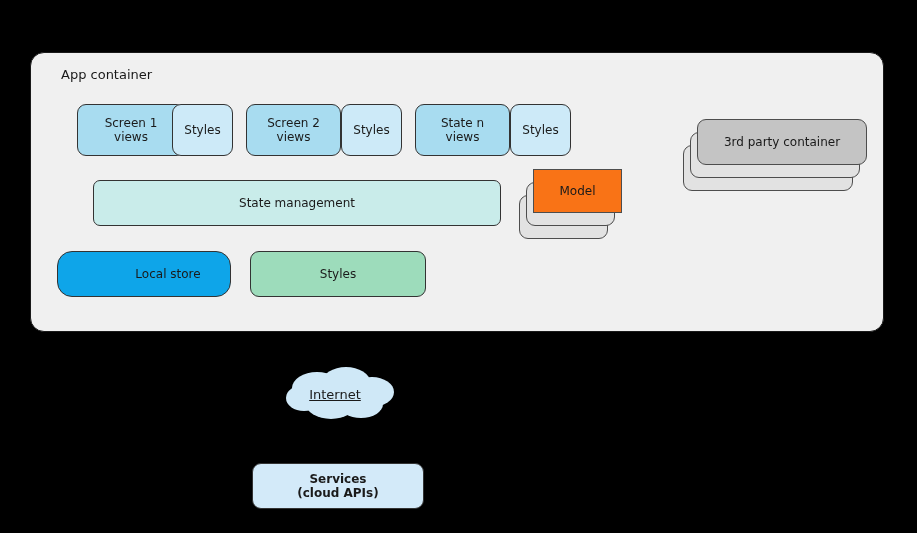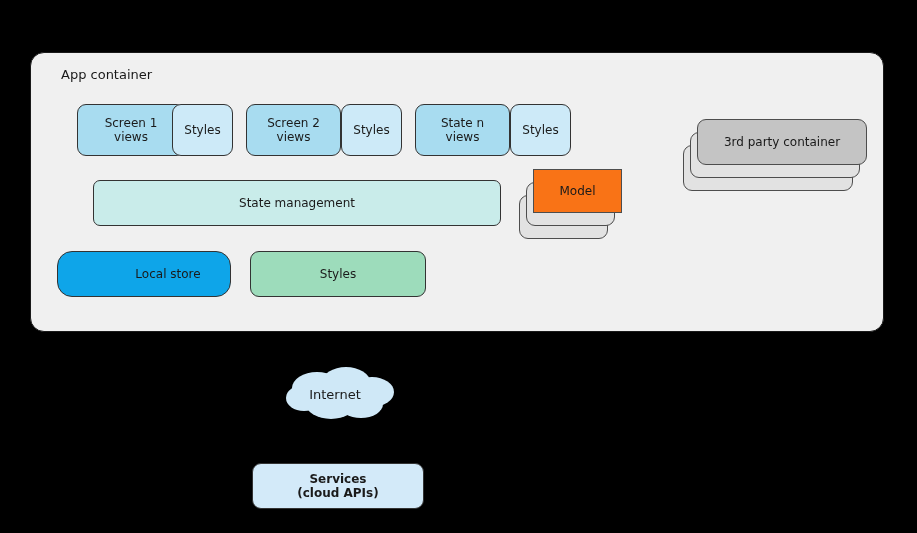--- a/index.html
+++ b/index.html
@@ -116,16 +116,16 @@
   <g fill="#cfe8f7">
     <ellipse cx="33" cy="22" rx="25" ry="16"></ellipse>
     <ellipse cx="62" cy="16" rx="24" ry="15"></ellipse>
     <ellipse cx="88" cy="26" rx="22" ry="15"></ellipse>
     <ellipse cx="20" cy="32" rx="18" ry="13"></ellipse>
     <ellipse cx="47" cy="38" rx="25" ry="15"></ellipse>
     <ellipse cx="77" cy="38" rx="22" ry="14"></ellipse>
     <rect x="16" y="18" width="80" height="24" rx="10"></rect>
   </g>
 </svg>
-<div class="lbl" style="left:290px; top:384px; width:90px; height:22px; font-size:13px;">Internet</div>
+<div class="lbl" style="left:290px; top:384px; width:90px; height:22px; font-size:13px;text-decoration:underline;">Internet</div>
 
 <div class="node-box" style="left:252px; top:463px; width:172px; height:46px; background:#d3eaf9; border-radius:9px; font-size:12px;font-weight:bold;">Services
 (cloud APIs)</div>
 
 </body></html>

